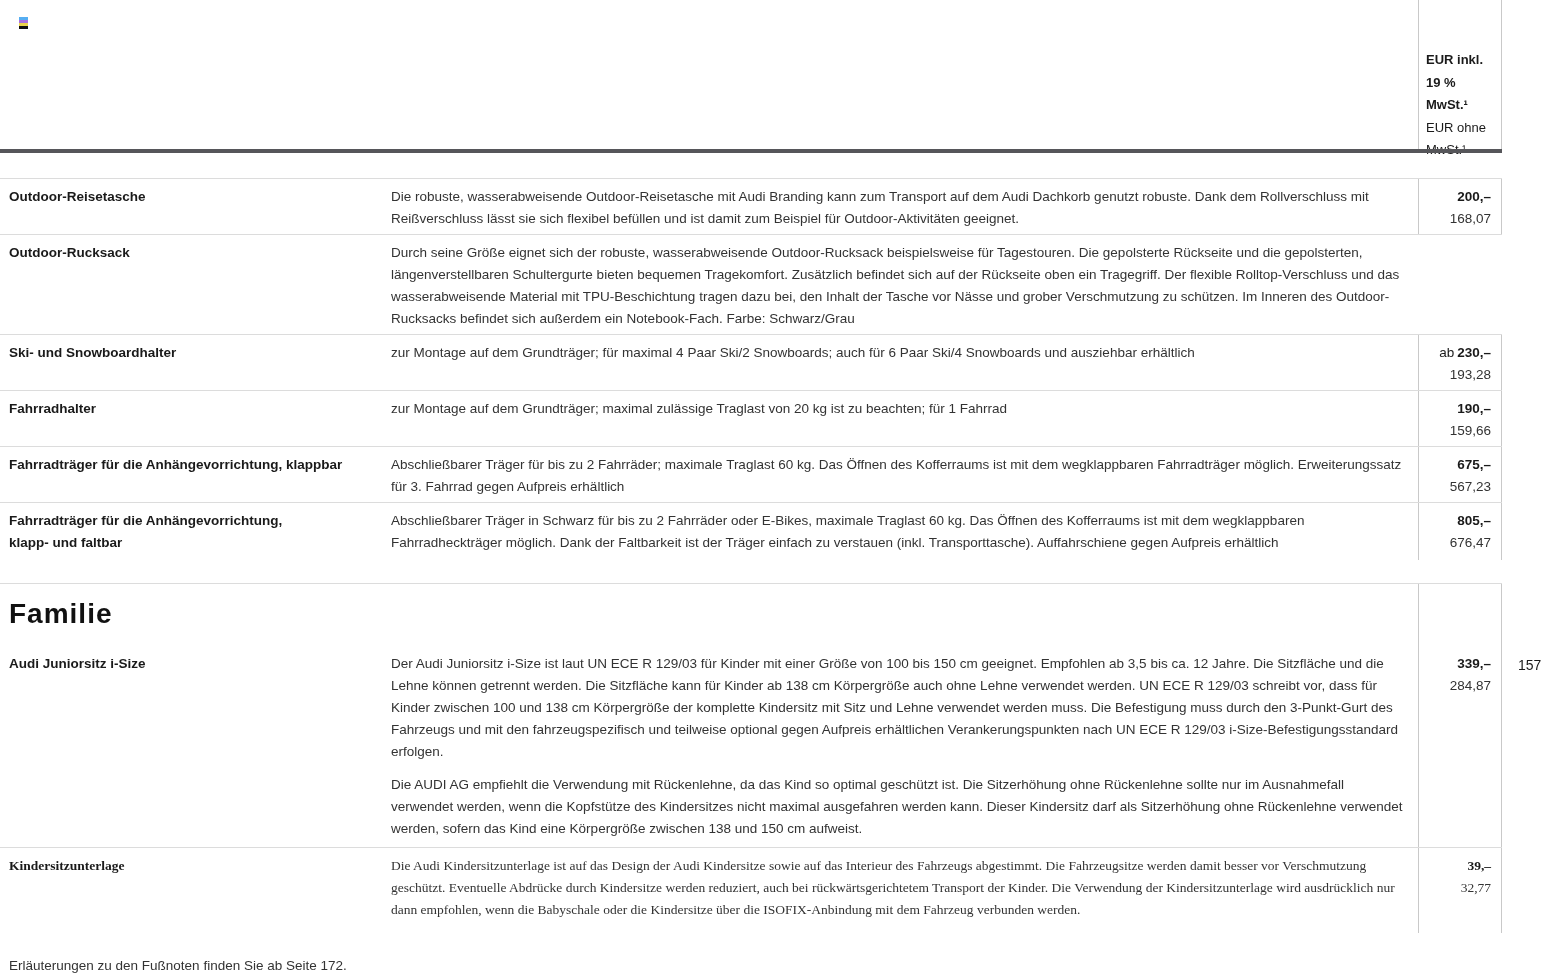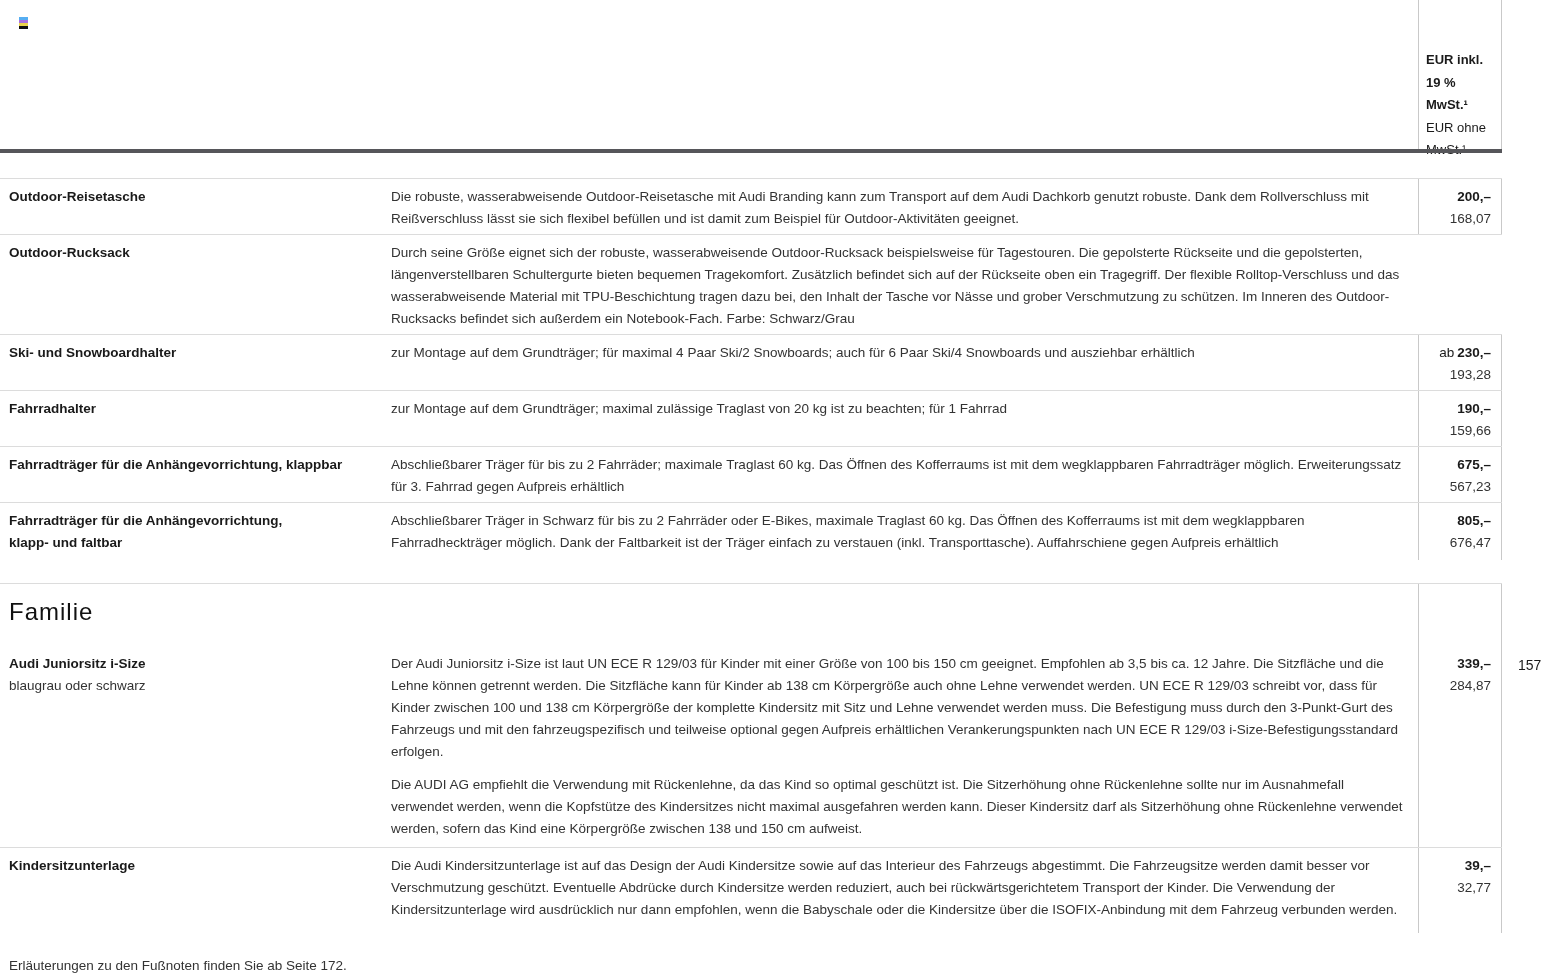--- a/index.html
+++ b/index.html
@@ -49,26 +49,26 @@
   }
   .cell-price .incl { color:#1a1a1a; font-weight:bold; white-space:nowrap; }
   .cell-price .incl .prefix { font-weight:400; color:#1a1a1a; }
   .cell-price .incl .prefix:not(:empty) { margin-right:3px; }
   .cell-price .excl { color:#333; }
 
   
   .r1 { min-height:55px; } .r2 { min-height:98px; } .r3 { min-height:56px; }
   .r4 { min-height:56px; } .r5 { min-height:56px; } .r6 { min-height:58px; }
   .fr-head { min-height:62px; }
-  .fr1 { min-height:201px; } .fr2 { min-height:86px; }
+  .fr1 { min-height:201px; } .fr2 { min-height:86px;font-family:Liberation Serif, serif; }
 
   
   .section-heading-cell { grid-column:1 / span 2; padding:14px 0 0 9px; }
   .section-heading {
-    font-size:24px; font-weight:normal; letter-spacing:1px; color:#111;
+    font-size:28px; font-weight:bold; letter-spacing:1px; color:#111;
     font-family:"Liberation Sans","DejaVu Sans",sans-serif;
   }
 
   .page-number { position:absolute; left:1518px; top:657px; font-size:14px; color:#1a1a1a; }
   .footnote { position:absolute; left:9px; top:958px; font-size:13.5px; color:#333; }
 </style>
 </head>
 <body>
 
 <div class="brand-mark">
@@ -171,21 +171,20 @@
   <div class="row fr-head">
     <div class="section-heading-cell">
       <span class="section-heading">Familie</span>
     </div>
     <div class="cell-price"></div>
   </div>
 
   <div class="row fr1">
     <div class="cell-name">
       <div class="nm">Audi Juniorsitz i-Size</div>
-      <div class="sub">blaugrau oder schwarz</div>
     </div>
     <div class="cell-desc">
       <p>Der Audi Juniorsitz i-Size ist laut UN ECE R 129/03 für Kinder mit einer Größe von 100 bis 150 cm geeignet. Empfohlen ab 3,5 bis ca. 12 Jahre. Die Sitzfläche und die Lehne können getrennt werden. Die Sitzfläche kann für Kinder ab 138 cm Körpergröße auch ohne Lehne verwendet werden. UN ECE R 129/03 schreibt vor, dass für Kinder zwischen 100 und 138 cm Körpergröße der komplette Kindersitz mit Sitz und Lehne verwendet werden muss. Die Befestigung muss durch den 3-Punkt-Gurt des Fahrzeugs und mit den fahrzeugspezifisch und teilweise optional gegen Aufpreis erhältlichen Verankerungspunkten nach UN ECE R 129/03 i-Size-Befestigungsstandard erfolgen.</p>
       <p>Die AUDI AG empfiehlt die Verwendung mit Rückenlehne, da das Kind so optimal geschützt ist. Die Sitzerhöhung ohne Rückenlehne sollte nur im Ausnahmefall verwendet werden, wenn die Kopfstütze des Kindersitzes nicht maximal ausgefahren werden kann. Dieser Kindersitz darf als Sitzerhöhung ohne Rückenlehne verwendet werden, sofern das Kind eine Körpergröße zwischen 138 und 150 cm aufweist.</p>
     </div>
     <div class="cell-price">
       <div class="incl"><span class="prefix"></span><span>339,–</span></div>
       <div class="excl">284,87</div>
     </div>
   </div>

